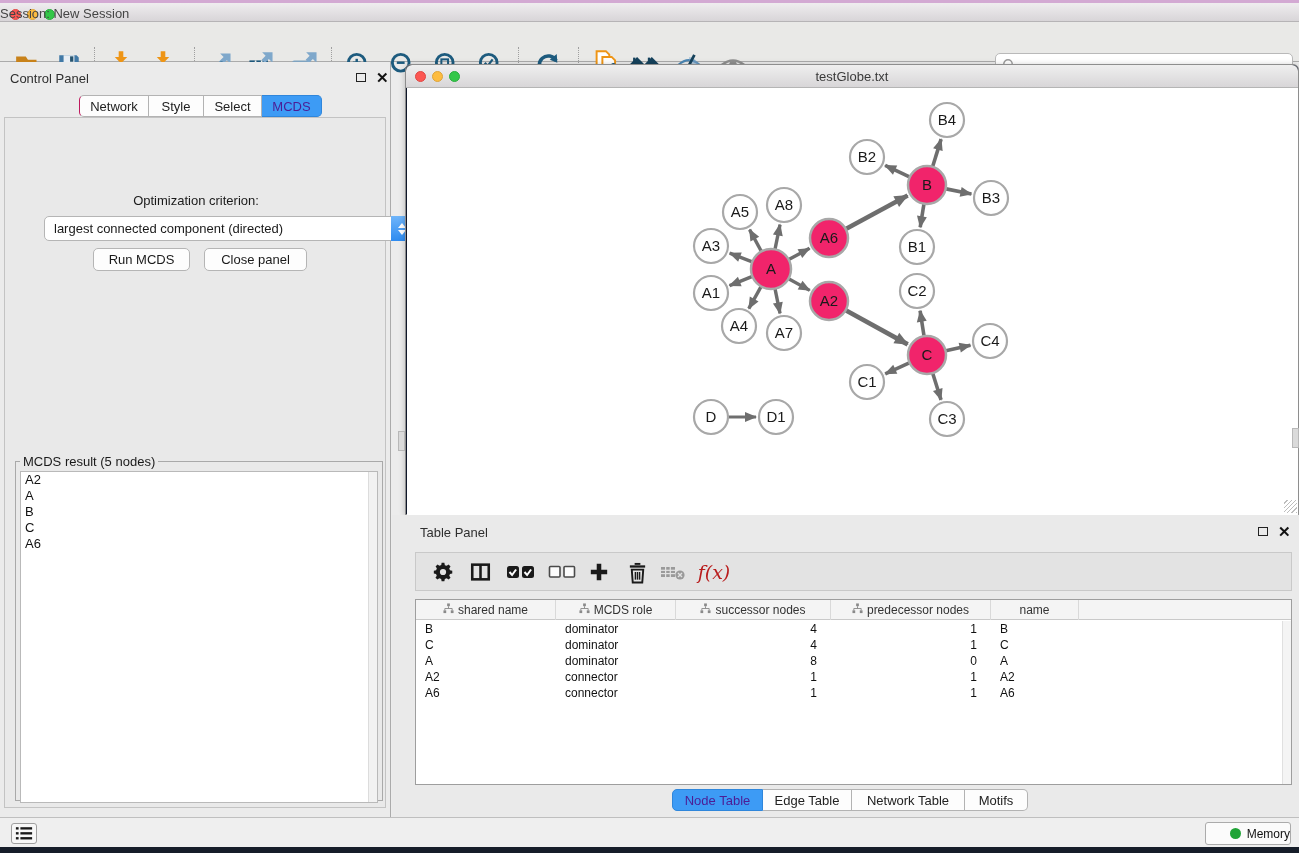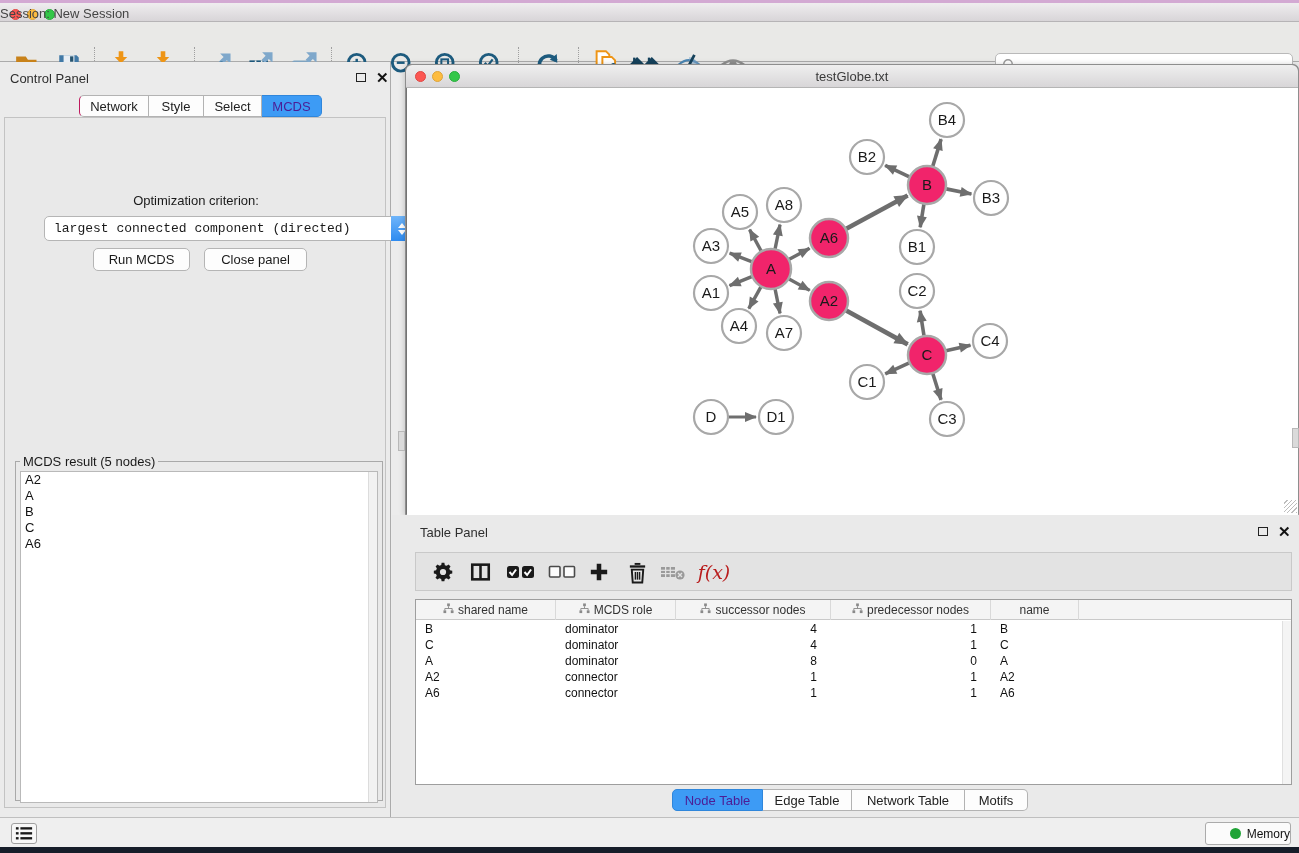--- a/index.html
+++ b/index.html
@@ -42,21 +42,21 @@
   .seg .tab { height:22px; background:#FDFDFD; border:1px solid #B3B3B3; border-left:none;
     font-size:13px; color:#222; display:flex; align-items:center; justify-content:center;
     cursor:default; }
   .seg .tab:first-child { border-left:1px solid #be185d; border-radius:5px 0 0 5px;text-align:right; }
   .seg .tab:last-child { border-radius:0 5px 5px 0; }
   .seg .tab.active { background:#3D9BF5; border-color:#2F86DB; color:#4c1d95; }
 
   .opt-label { position:absolute; left:0; top:75px; width:382px; text-align:center;
     font-size:13px; color:#1A1A1A; }
   .dropdown { position:absolute; left:39px; top:98px; width:370px; height:25px;
-    background:#fff; border:1px solid #B5B5B5; border-radius:5px; cursor:default;font-family:Liberation Mono, monospace; }
+    background:#fff; border:1px solid #B5B5B5; border-radius:5px; cursor:default; }
   .dropdown .val { position:absolute; left:9px; top:4px; font-size:13px; color:#1A1A1A; }
   .dropdown .stepper { position:absolute; right:0px; top:-1px; width:22px; height:25px;
     background:linear-gradient(#6FB5FA,#2E8BF0); border-radius:0 5px 5px 0;
     display:flex; flex-direction:column; align-items:center; justify-content:center; gap:2px; }
   .chev-up { width:0; height:0; border-left:4px solid transparent; border-right:4px solid transparent;
     border-bottom:5px solid #fff; }
   .chev-down { width:0; height:0; border-left:4px solid transparent; border-right:4px solid transparent;
     border-top:5px solid #fff; }
   .cp-btn { position:absolute; top:130px; height:23px; background:#FDFDFD;
     border:1px solid #B5B5B5; border-radius:5px; font-size:13px; color:#1A1A1A;
@@ -66,21 +66,21 @@
     border:1px solid #A9A9A9; }
   .mcds-fieldset legend { font-size:13px; color:#1A1A1A; margin-left:4px; padding:0 3px; }
   .mcds-list { position:absolute; left:4px; top:2px; width:358px; height:332px;
     background:#fff; border:1px solid #B9B9B9; overflow:hidden; }
   .mcds-list .sb { position:absolute; right:0; top:0; bottom:0; width:9px;
     background:#F2F2F2; border-left:1px solid #DCDCDC; }
   .mcds-item { font-size:13px; color:#111; height:16px; line-height:16px; padding-left:4px; }
 
   
   .net-window { position:absolute; left:405px; top:64px; width:894px; height:451px;
-    background:#737373; border:1px solid #8E8E8E; border-radius:6px 6px 0 0;
+    background:#0f172a; border:1px solid #8E8E8E; border-radius:6px 6px 0 0;
     box-shadow:0 1px 6px rgba(0,0,0,0.22); }
   .net-titlebar { position:absolute; left:0; top:0; right:0; height:23px;
     background:linear-gradient(#EFEFEF,#D8D6D8); border-bottom:1px solid #B5B5B5;
     border-radius:6px 6px 0 0; }
   .net-titlebar .title { position:absolute; left:0; right:0; top:4px; text-align:center;
     font-size:13px; color:#3A3A3A; }
   .net-titlebar .light { top:6px; }
   .net-titlebar .light.red { left:9px; }
   .net-titlebar .light.yellow { left:26px; }
   .net-titlebar .light.green { left:43px; }

